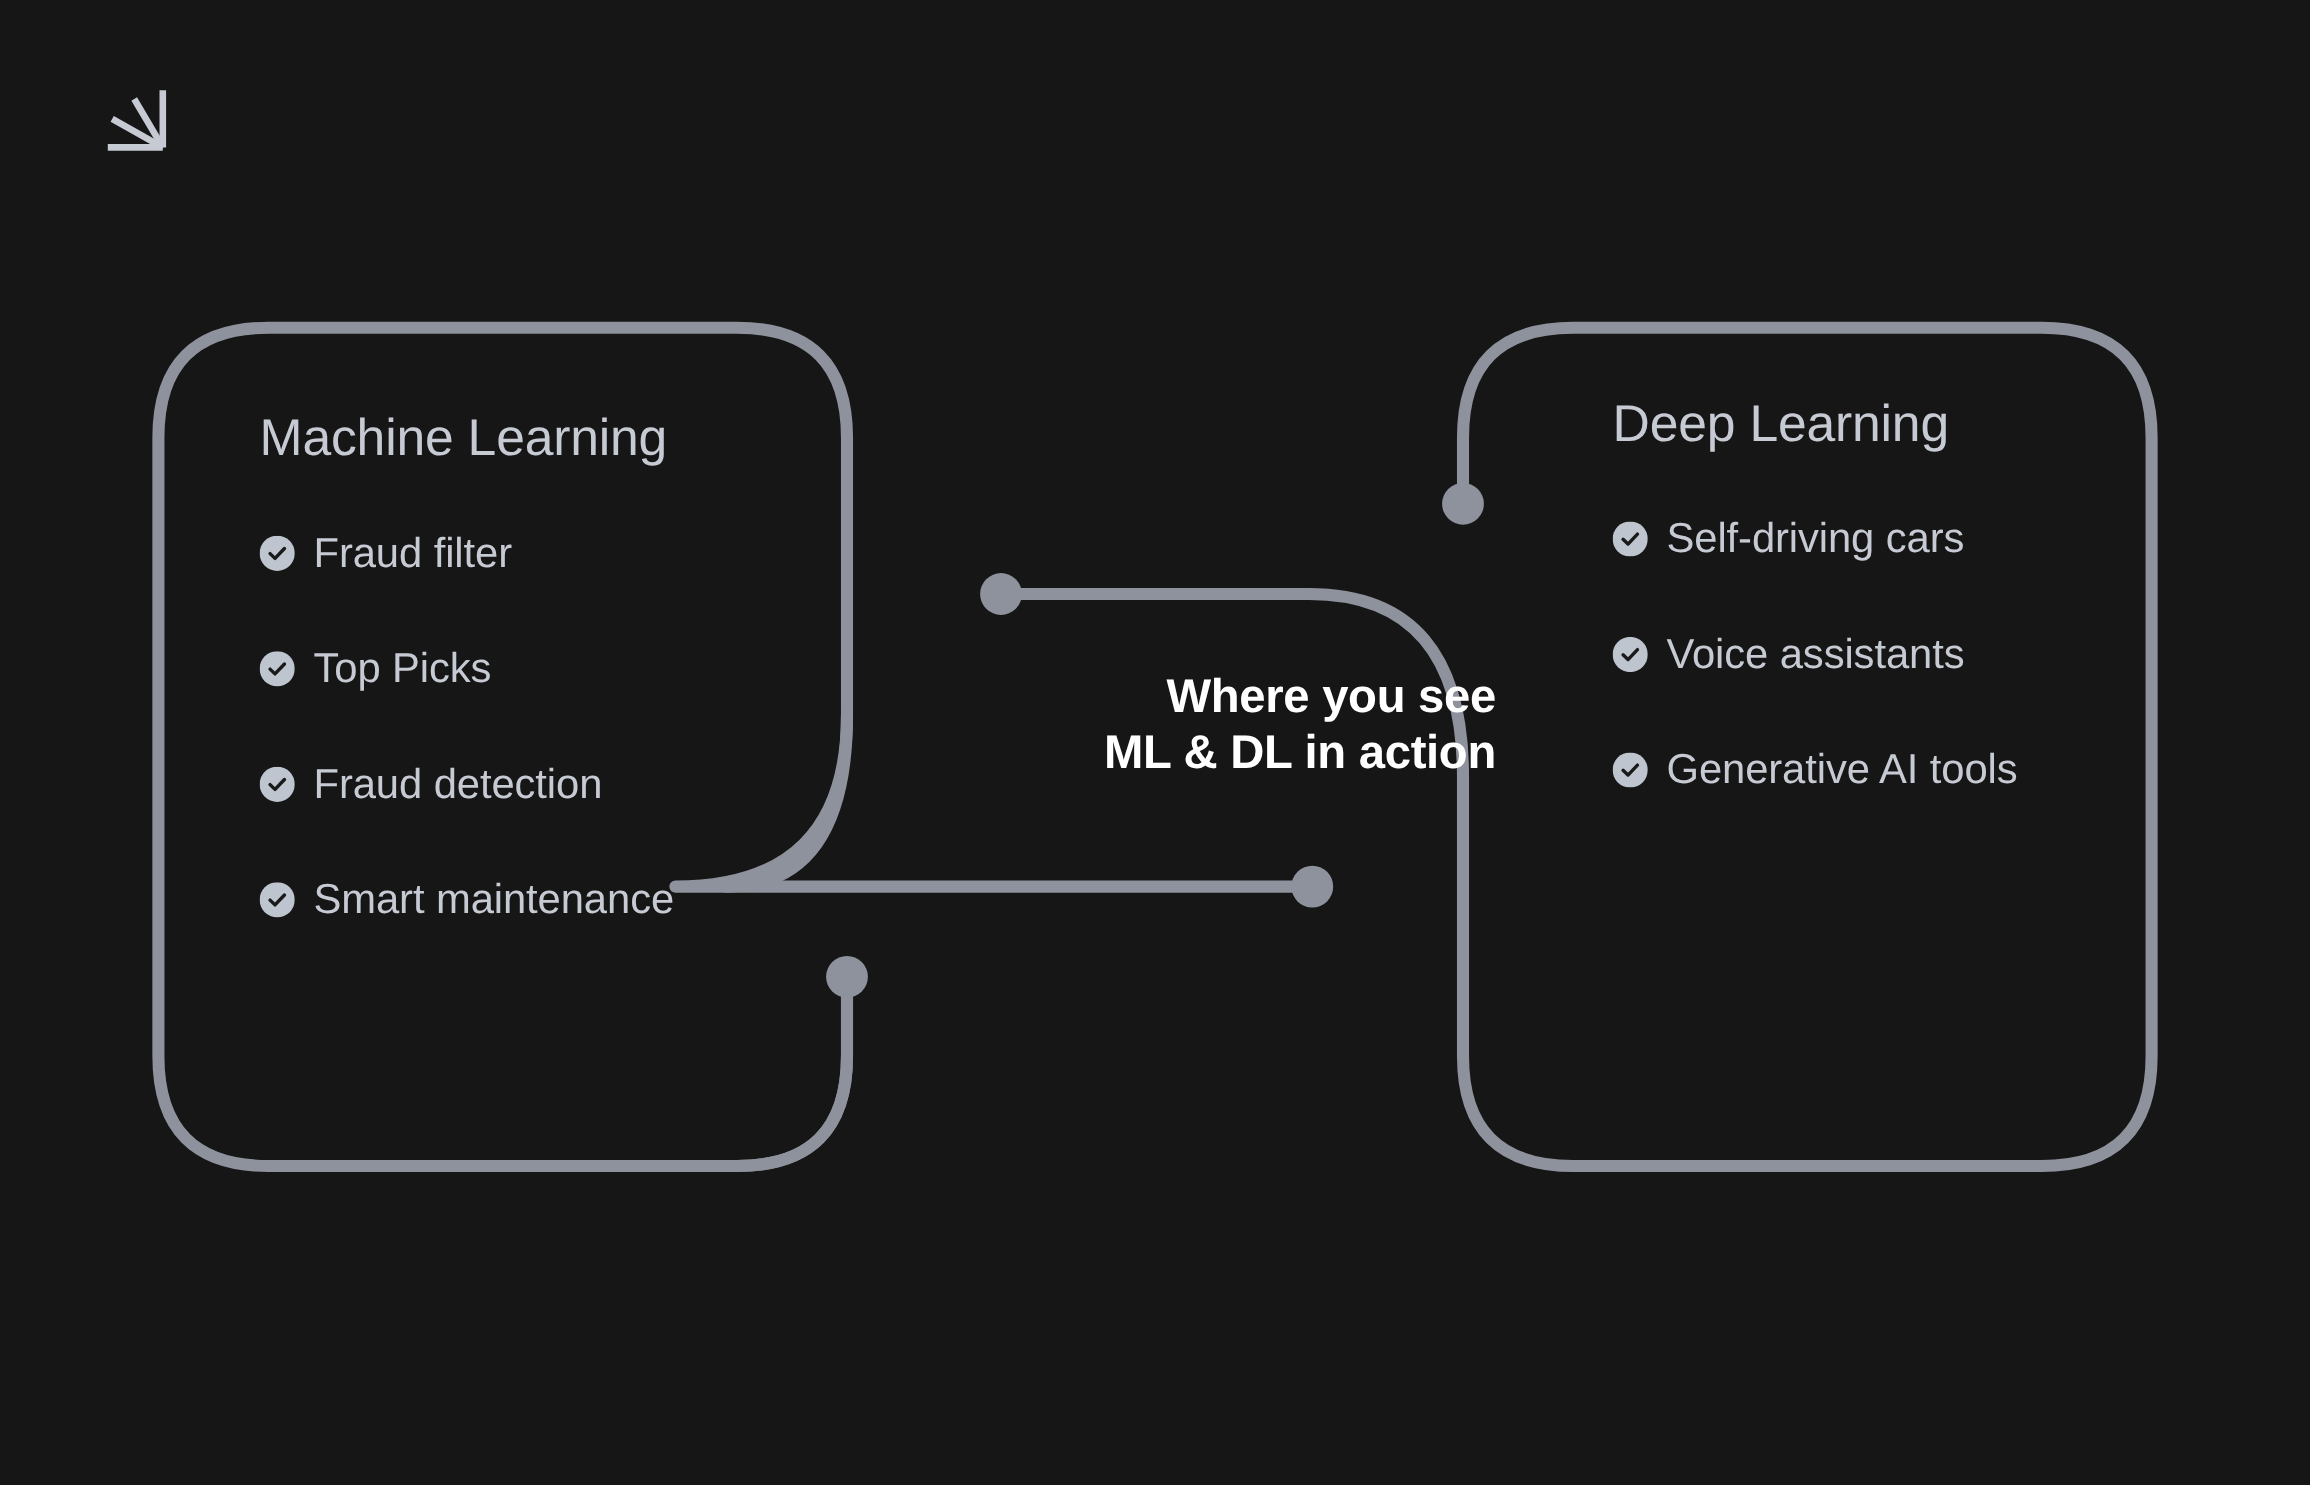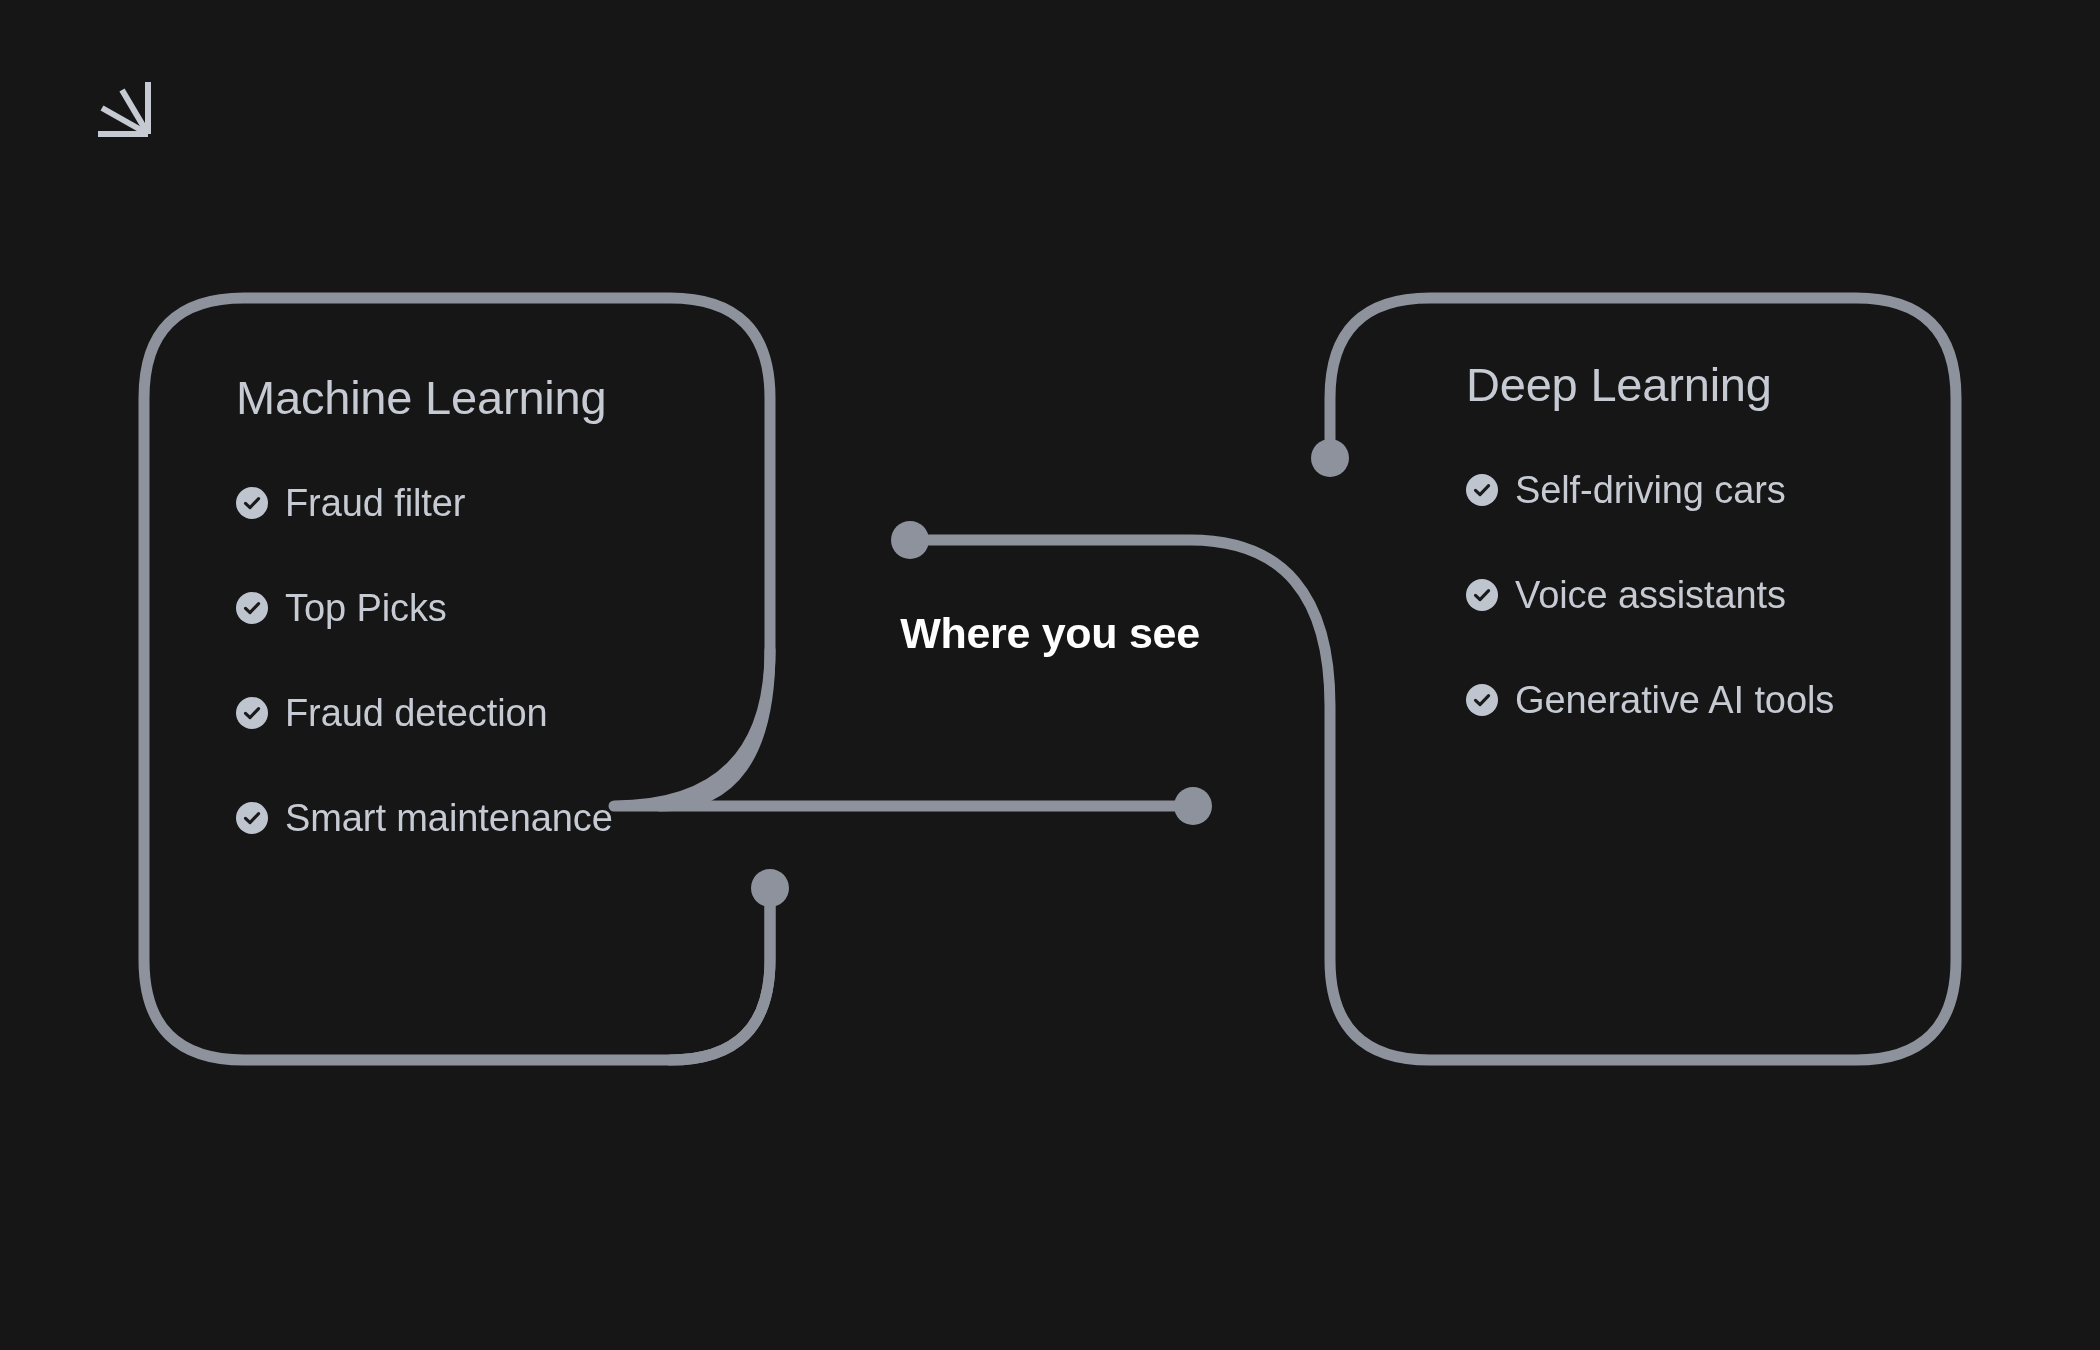--- a/index.html
+++ b/index.html
@@ -76,24 +76,24 @@
     font-size: 38px;
     font-weight: 400;
     letter-spacing: -0.1px;
     white-space: nowrap;
     line-height: 1;
   }
 
   
   .center-label {
     position: absolute;
-    left: 780px;
+    left: 820px;
     top: 608px;
     width: 540px;
-    text-align: center;
+    text-align: right;
     color: #ffffff;
     font-size: 43px;
     font-weight: 700;
     line-height: 1.18;
     letter-spacing: -0.3px;
   }
   .center-label .ln { display: block; white-space: nowrap; }
 </style>
 </head>
 <body>
@@ -219,15 +219,16 @@
           <path d="M9.5 16.3 L14 20.6 L22.6 11.6" fill="none" stroke="#1a1a1a" stroke-width="3.1" stroke-linecap="round" stroke-linejoin="round"></path>
         </svg>
         <span class="feature-label">Generative AI tools</span>
       </li>
 
     </ul>
   </div>
 
   <div class="center-label">
     <span class="ln">Where you see</span>
+    <span class="ln">ML &amp; DL in action</span>
   </div>
 
 </div>
 
 </body></html>

